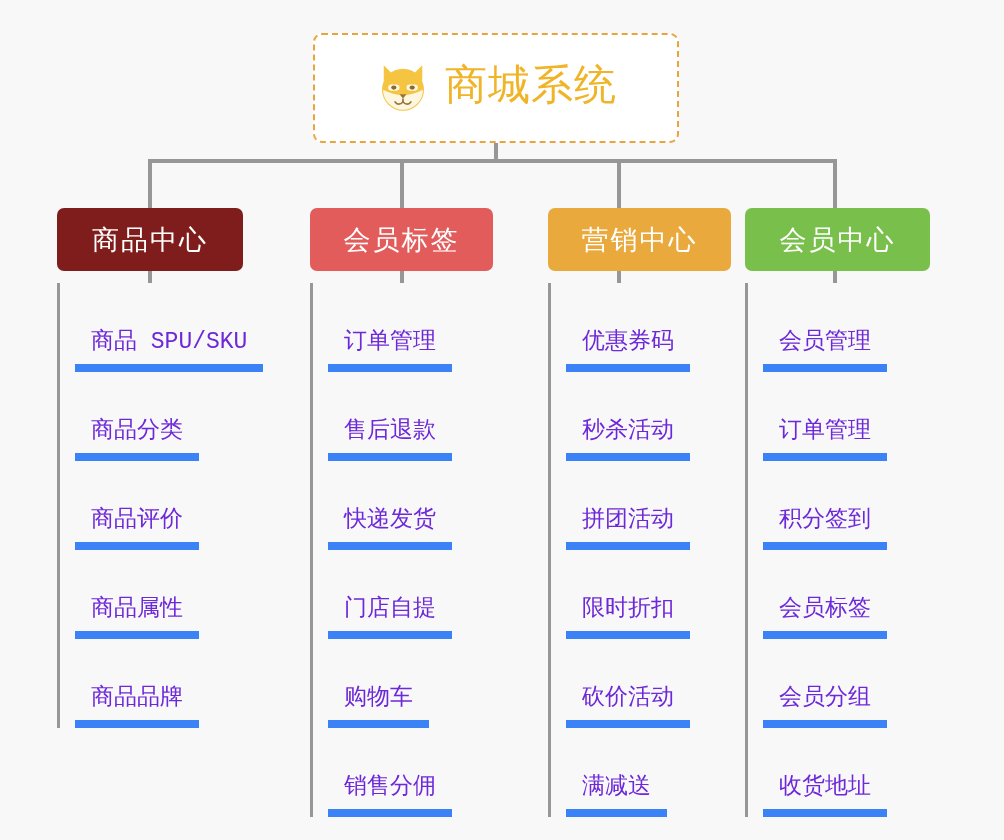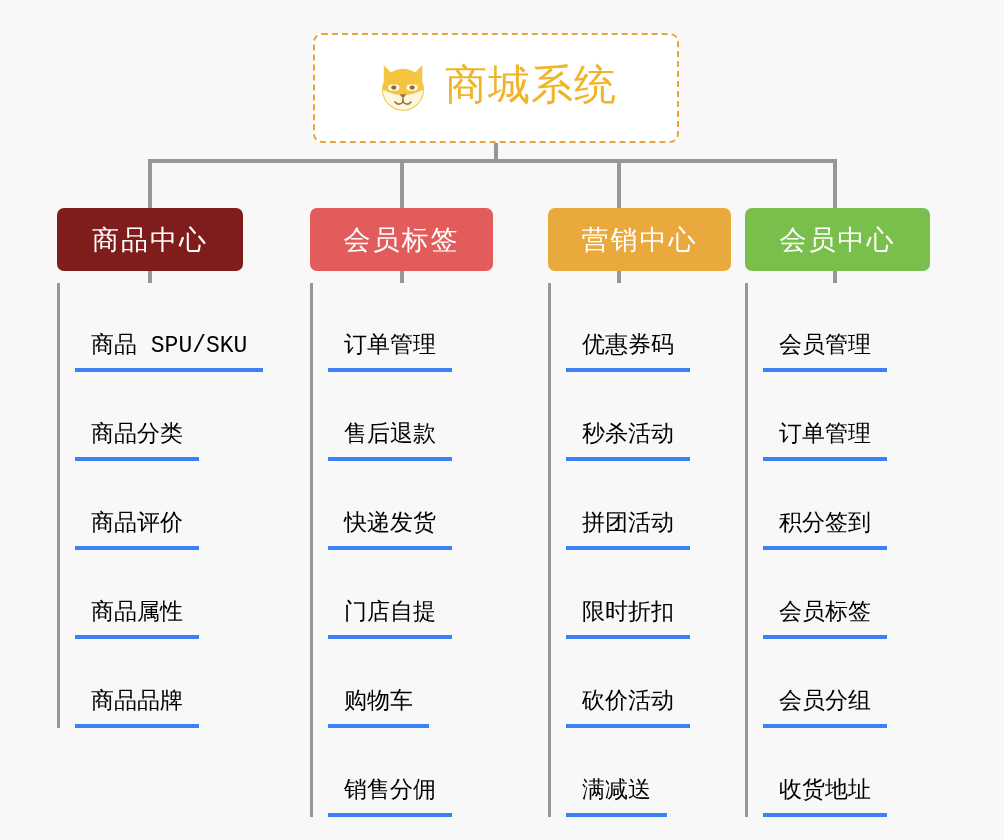--- a/index.html
+++ b/index.html
@@ -104,24 +104,24 @@
   }
   .leaf-item {
     height: 89px;
     display: flex;
     align-items: flex-end;
     box-sizing: border-box;
   }
   .leaf-label {
     display: inline-block;
     font-size: 23px;
-    color: #000000;
+    color: #6d28d9;
     line-height: 1.1;
     padding: 0 16px 9px 16px;
-    border-bottom: 4px solid #3b82f6;
+    border-bottom: 8px solid #3b82f6;
     white-space: nowrap;
   }
 
   
   #col-0 { left: 57px;  }
   #col-0 .cat-box { width: 186px; background: #7f1d1d; }
   #col-1 { left: 310px; }
   #col-1 .cat-box { width: 183px; background: #e25c5c; }
   #col-2 { left: 548px; }
   #col-2 .cat-box { width: 183px; background: #e9a93c; }

